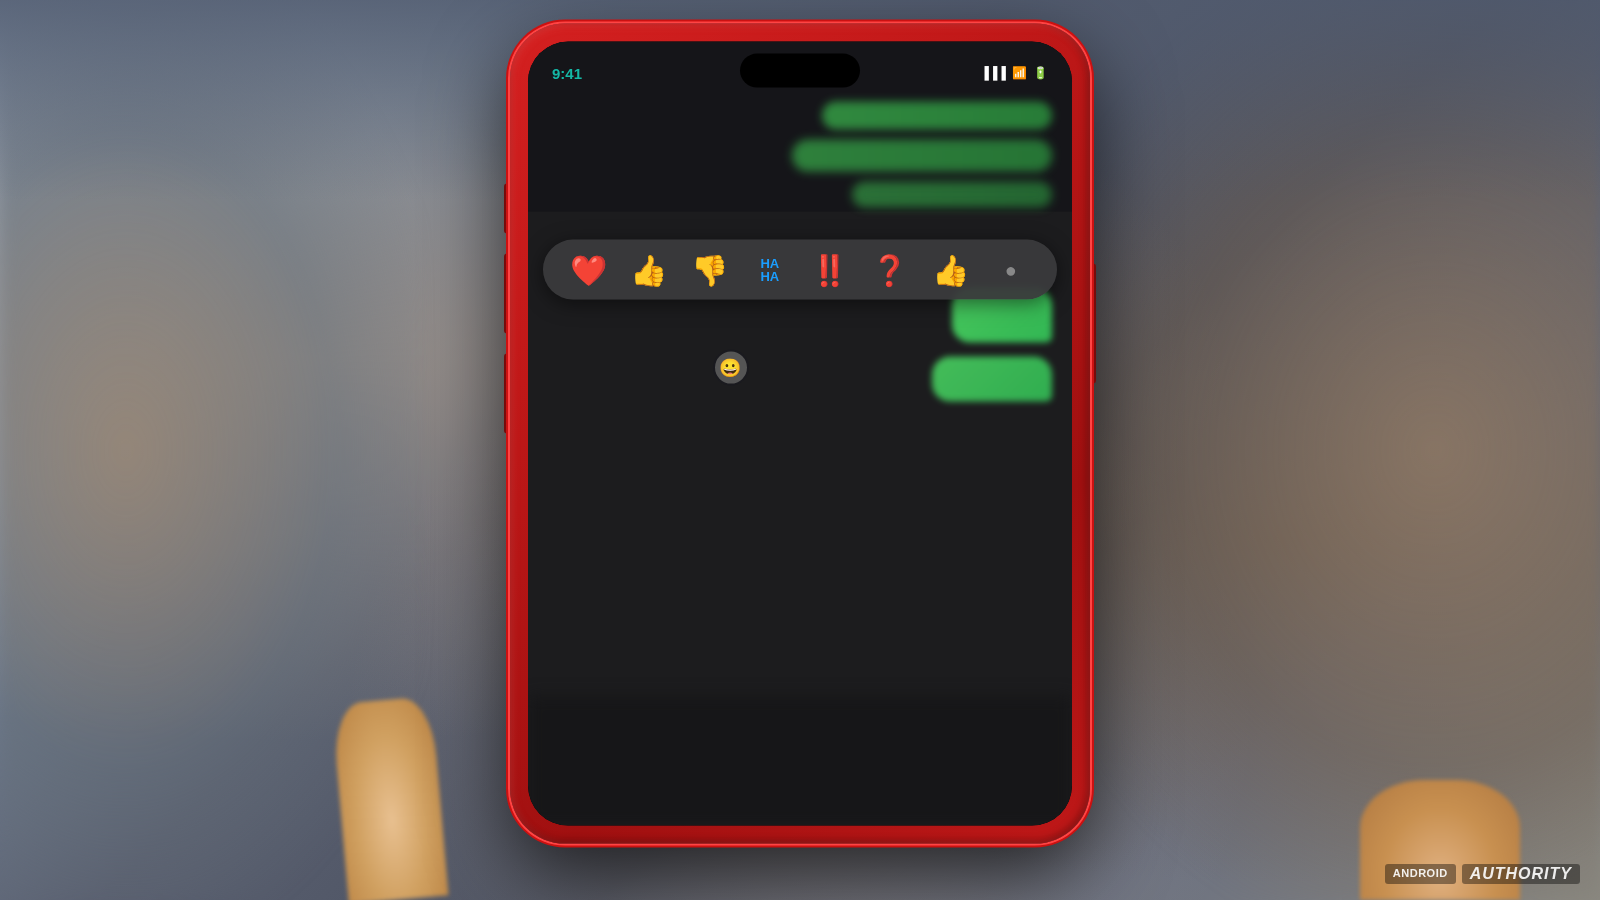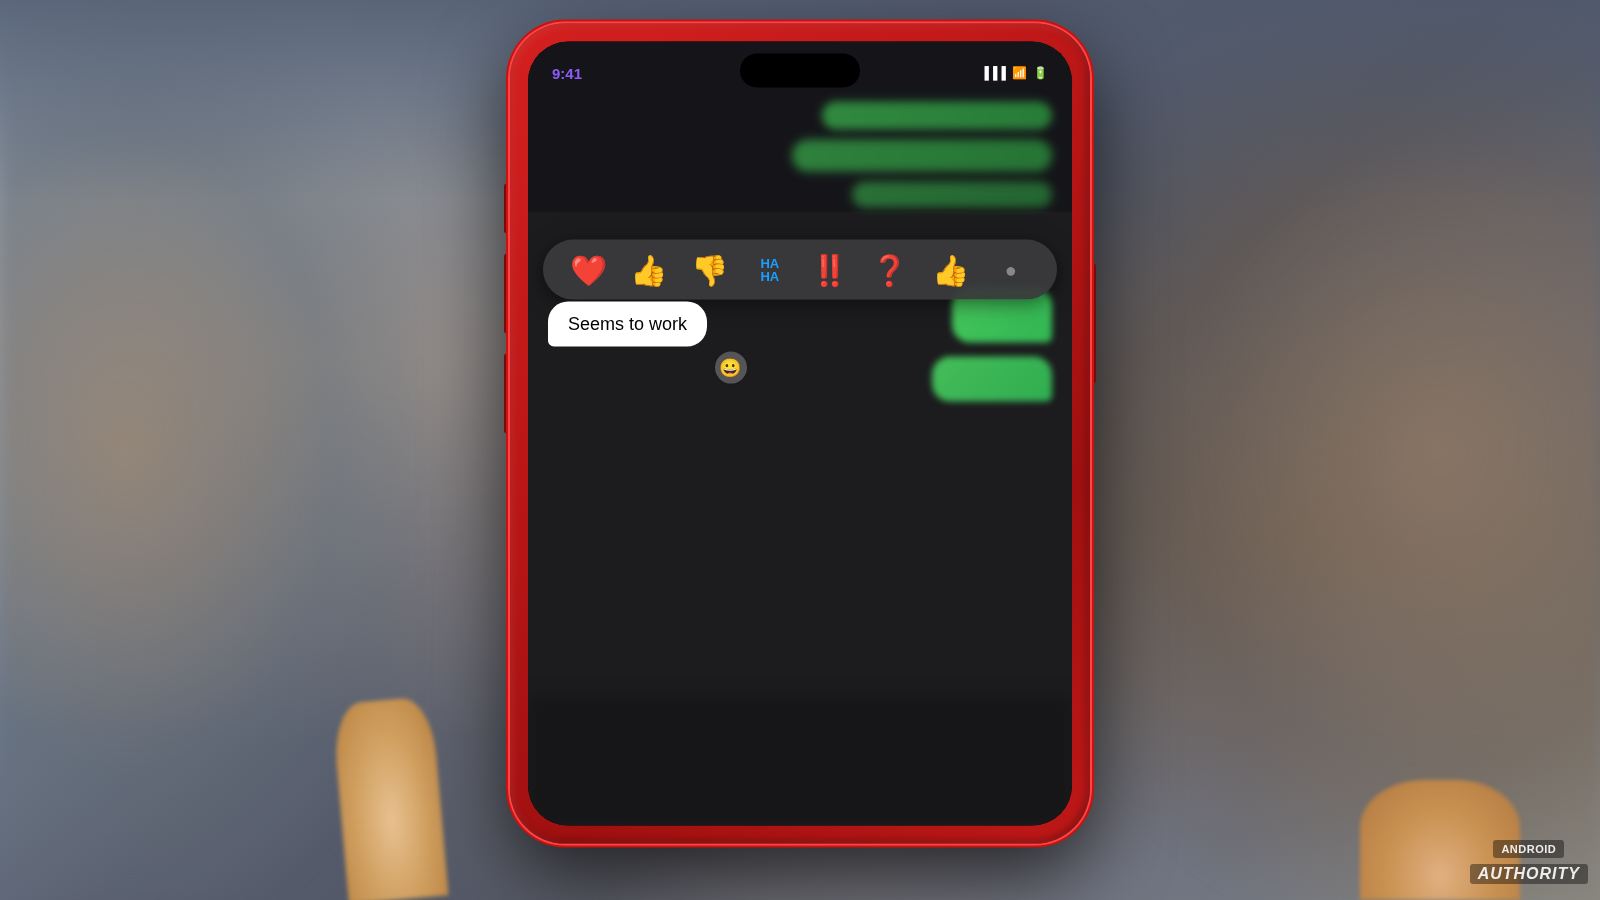--- a/index.html
+++ b/index.html
@@ -98,21 +98,21 @@
       position: absolute;
       top: 0; left: 0; right: 0;
       height: 50px;
       display: flex;
       align-items: center;
       justify-content: space-between;
       padding: 12px 24px 0;
     }
 
     .status-time {
-      color: #8b5cf6;
+      color: #14b8a6;
       font-size: 15px;
       font-weight: 600;
     }
 
     .status-icons {
       display: flex;
       gap: 6px;
       align-items: center;
       color: white;
       font-size: 12px;
@@ -318,25 +318,23 @@
       width: 6px;
       height: 120px;
       background: linear-gradient(270deg, #aa1010, #cc1515);
       border-radius: 0 3px 3px 0;
     }
 
     
     .watermark {
       position: absolute;
       bottom: 16px;
-      right: 12px;
-      display: flex;
-      align-items: center;
+      right: 20px;
+      display: flex;
       gap: 6px;
-      flex-direction: column;
     }
 
     .watermark-android {
       color: rgba(255,255,255,0.9);
       font-size: 11px;
       font-weight: 700;
       background: rgba(0,0,0,0.4);
       padding: 3px 8px;
       border-radius: 3px;
       letter-spacing: 0.5px;
@@ -444,23 +442,20 @@
           <div class="tapback-emoji">👎</div>
           <div class="tapback-emoji">
             <div class="haha-emoji">HA<br>HA</div>
           </div>
           <div class="tapback-emoji">‼️</div>
           <div class="tapback-emoji">❓</div>
           <div class="tapback-emoji">👍</div>
           <div class="tapback-emoji" style="font-size:20px;color:#888;">●</div>
         </div>
 
-        <div class="selected-message">
-          <span class="selected-message-text">Seems to work</span>
-        </div>
 
         <div class="emoji-reaction-bubble">
           <span>😀</span>
         </div>
 
         <div class="context-menu">
         </div>
 
         <div style="position:absolute;bottom:0;left:0;right:0;height:130px;background:rgba(20,20,22,0.7);filter:blur(8px);"></div>
 

